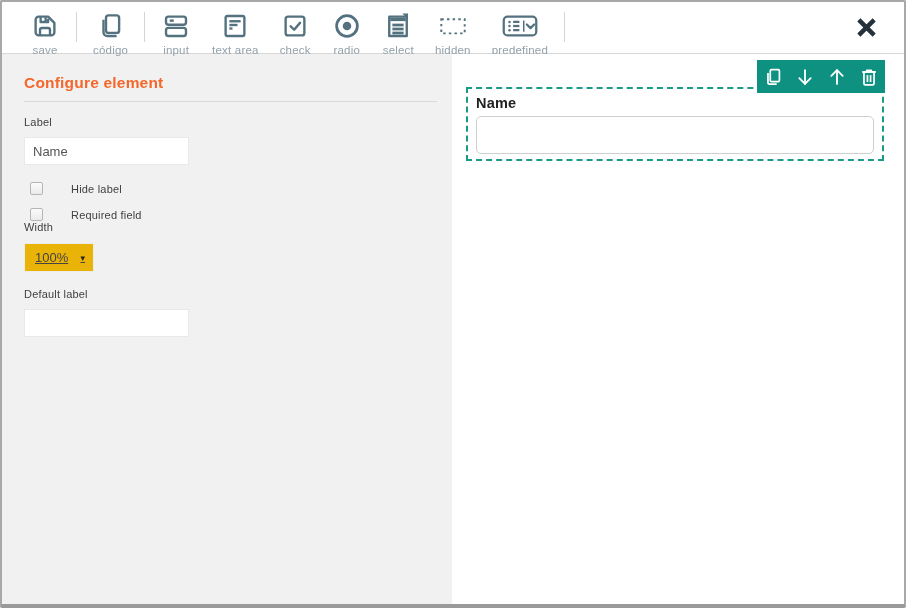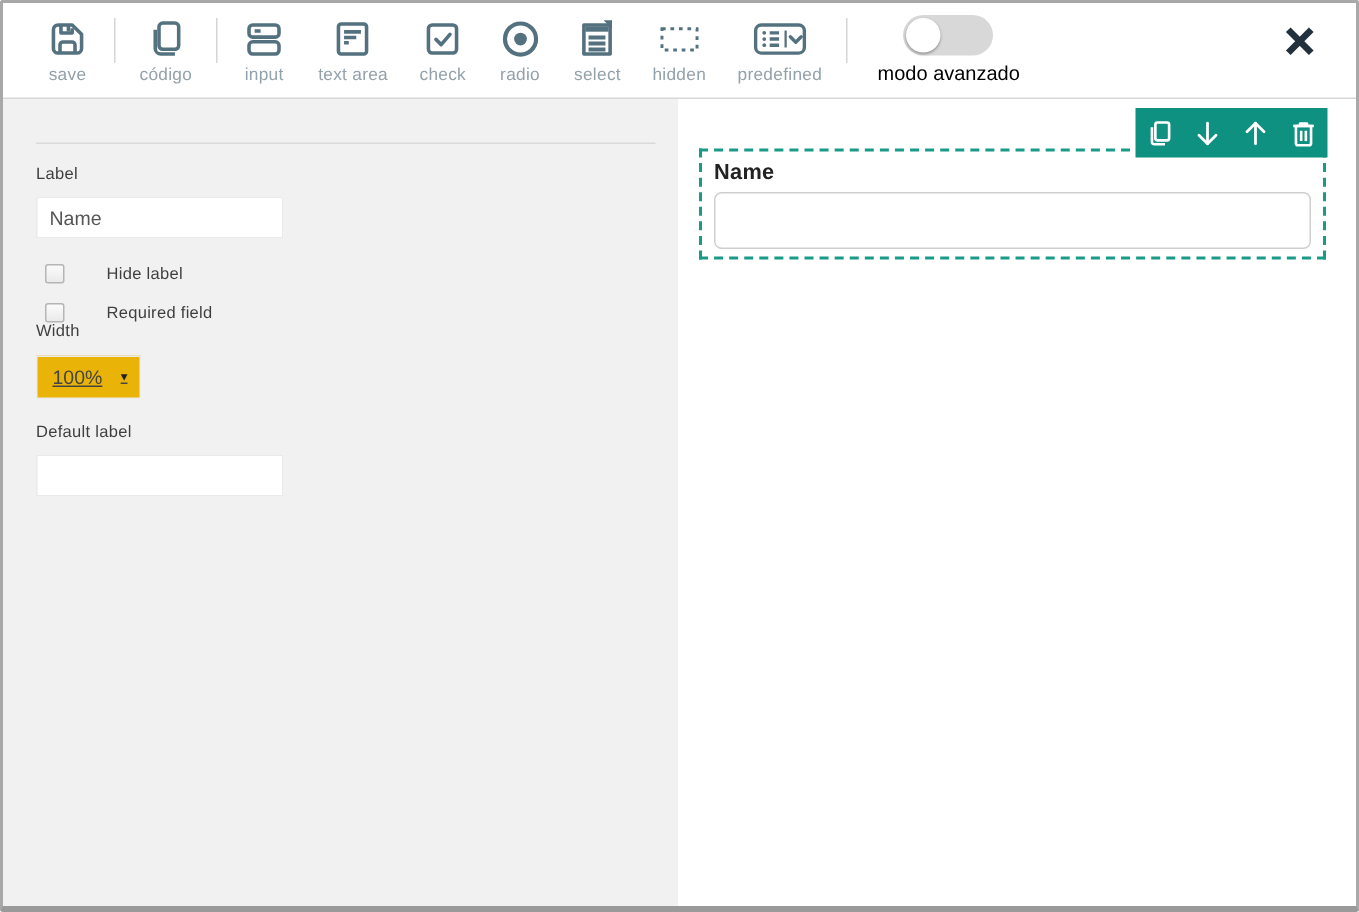--- a/index.html
+++ b/index.html
@@ -14,21 +14,21 @@
     border-bottom:4px solid #9a9a9a;
     border-radius:2px;
     background:#fff;
     display:flex; flex-direction:column;
     overflow:hidden;
   }
 
   
   .toolbar {
     position:relative;
-    height:64px; background:#fff;
+    height:52px; background:#fff;
     border-bottom:1px solid #d7d7d7;
     display:flex; align-items:flex-start;
     padding:8px 0 0 26px;
     flex-shrink:0;
   }
   .tb-item {
     display:flex; flex-direction:column; align-items:center;
     gap:3px; cursor:pointer; background:none; border:none;
     padding:0 2px; margin-right:17px;
   }
@@ -235,37 +235,32 @@
             <path d="M10.5 15.3h5"></path>
           <path d="M19 7.5v9" stroke-width="1.2"></path>
           <path d="M21.5 10.8l2.9 2.9 2.9-2.9" stroke-linecap="round"></path>
         </svg>
       </span>
       <span class="lbl">predefined</span>
     </button>
 
     <div class="tb-sep"></div>
 
-    <button class="toggle-wrap">
-      <span class="toggle">
-        <span class="knob"></span>
-      </span>
-      <span class="lbl">modo avanzado</span>
-    </button>
 
     <button class="close-btn">
       <svg width="23" height="23" viewBox="0 0 24 24">
         <path d="M4 4 L20 20 M20 4 L4 20" stroke="#22313c" stroke-width="4.6" stroke-linecap="butt"></path>
       </svg>
     </button>
   </div>
 
   <div class="body">
 
     <div class="left-panel">
+      <div class="panel-title">Configure element</div>
       <hr class="panel-hr">
 
       <div class="field-label lbl-label">Label</div>
       <input class="text-input" type="text" value="Name" style="">
 
       <label class="chk-row first">
         <input type="checkbox" style="">
         <span class="field-label">Hide label</span>
       </label>
 

